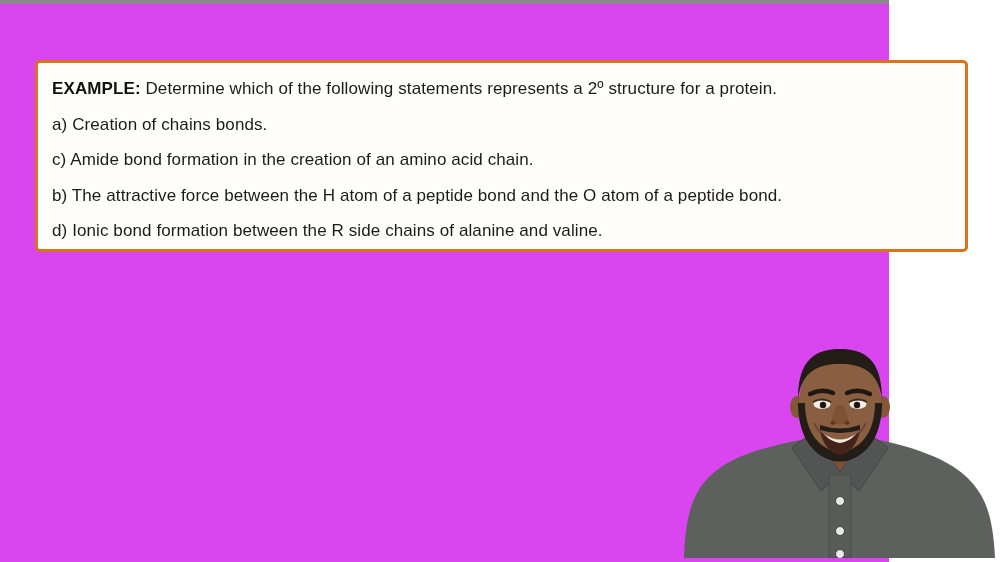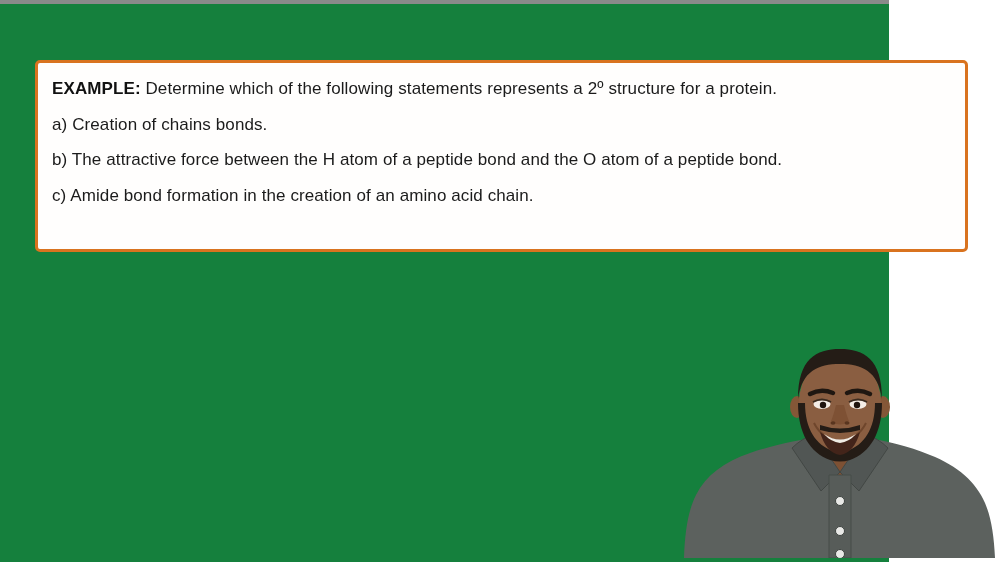--- a/index.html
+++ b/index.html
@@ -5,21 +5,21 @@
   html, body { margin: 0; padding: 0; }
   body {
     width: 1000px; height: 562px;
     background: #ffffff;
     font-family: "Liberation Sans", sans-serif;
     overflow: hidden;
   }
   .stage {
     position: relative;
     width: 889px; height: 562px;
-    background: #15803d;
+    background: #d946ef;
   }
   .top-bar {
     position: absolute;
     top: 0; left: 0;
     width: 100%; height: 4px;
     background: #8a8a8a;
   }
   .example-box {
     position: absolute;
     left: 35px; top: 60px;
@@ -52,22 +52,23 @@
 </head>
 <body>
 
 <div class="stage">
 
   <div class="top-bar"></div>
 
   <div class="example-box">
     <p class="title-line"><strong>EXAMPLE:</strong><span> Determine which of the following statements represents a 2º structure for a protein.</span></p>
     <p class="option">a) Creation of chains bonds.</p>
+    <p class="option">c) Amide bond formation in the creation of an amino acid chain.</p>
     <p class="option">b) The attractive force between the H atom of a peptide bond and the O atom of a peptide bond.</p>
-    <p class="option">c) Amide bond formation in the creation of an amino acid chain.</p>
+    <p class="option">d) Ionic bond formation between the R side chains of alanine and valine.</p>
   </div>
 
   <div class="presenter">
     <svg viewBox="0 0 320 213" width="320" height="213" aria-hidden="true">
 
       <path d="M4,213 C5,186 8,166 16,150 C26,130 44,117 70,108 C96,99 120,95 134,93 L186,93 C204,95 228,101 250,110 C278,121 296,137 305,158 C311,172 314,190 315,213 Z" fill="#5c615e"></path>
 
       <path d="M139,74 L181,74 L181,118 C167,129 153,129 139,118 Z" fill="#845737"></path>
 
       <path d="M133,92 L187,92 L160,140 Z" fill="#7d5134"></path>

